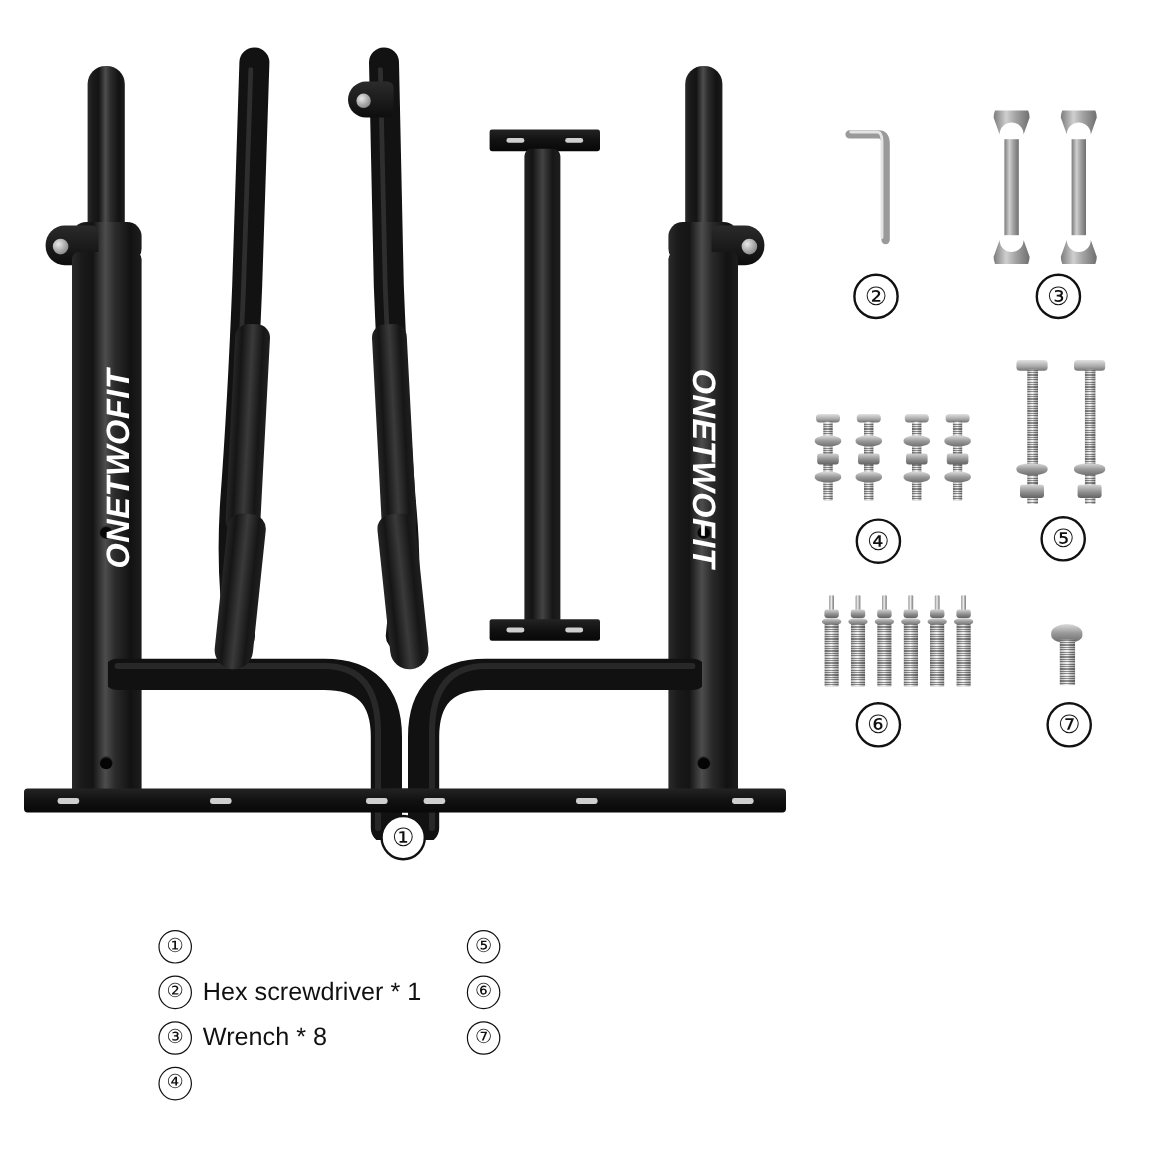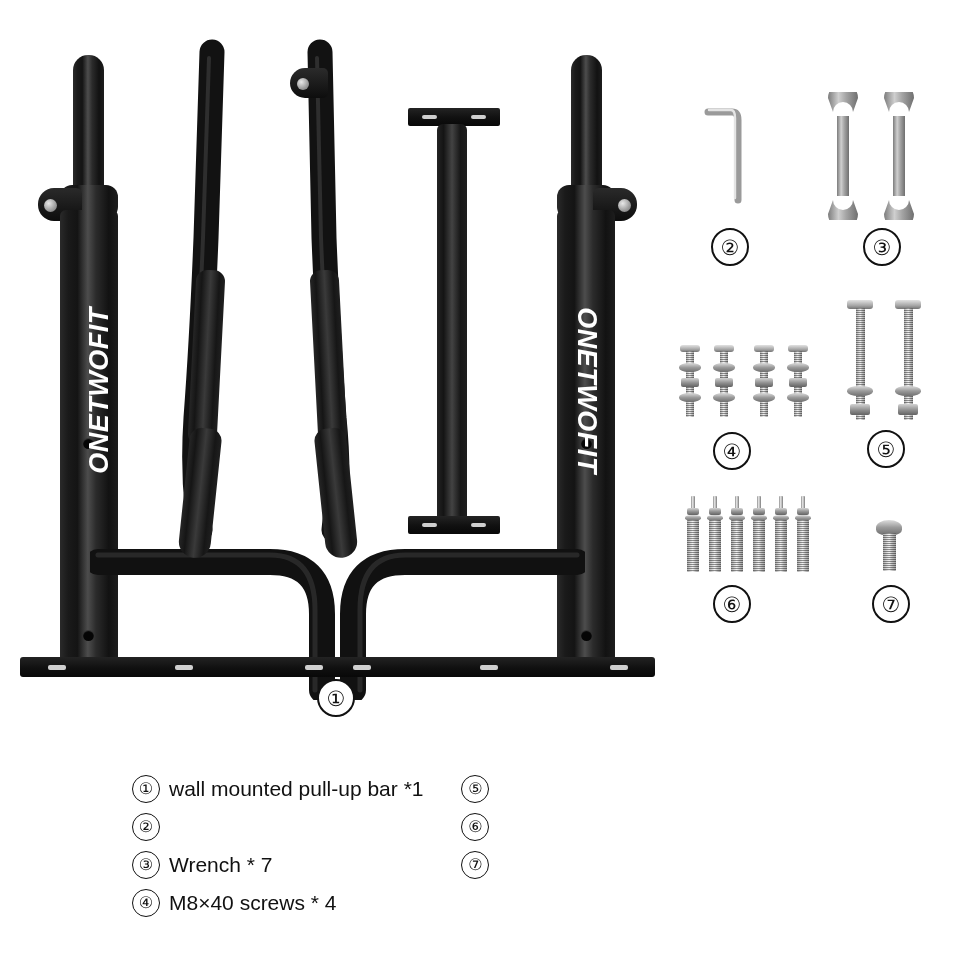--- a/index.html
+++ b/index.html
@@ -413,32 +413,31 @@
   </div>
   <div class="marker" style="left:872px; top:585px;">⑦</div>
 
 </div>
 
 <div id="legend">
 
   <div class="legend-col left">
     <div class="legend-row">
       <span class="legend-num">①</span>
-      <span>wall mounted pull-up bar *1</span>
     </div>
     <div class="legend-row">
       <span class="legend-num">②</span>
+      <span>Hex screwdriver * 1</span>
     </div>
     <div class="legend-row">
       <span class="legend-num">③</span>
-      <span>Wrench * 7</span>
+      <span>Wrench * 8</span>
     </div>
     <div class="legend-row">
       <span class="legend-num">④</span>
-      <span>M8×40 screws * 4</span>
     </div>
   </div>
 
   <div class="legend-col right">
     <div class="legend-row">
       <span class="legend-num">⑤</span>
     </div>
     <div class="legend-row">
       <span class="legend-num">⑥</span>
     </div>

